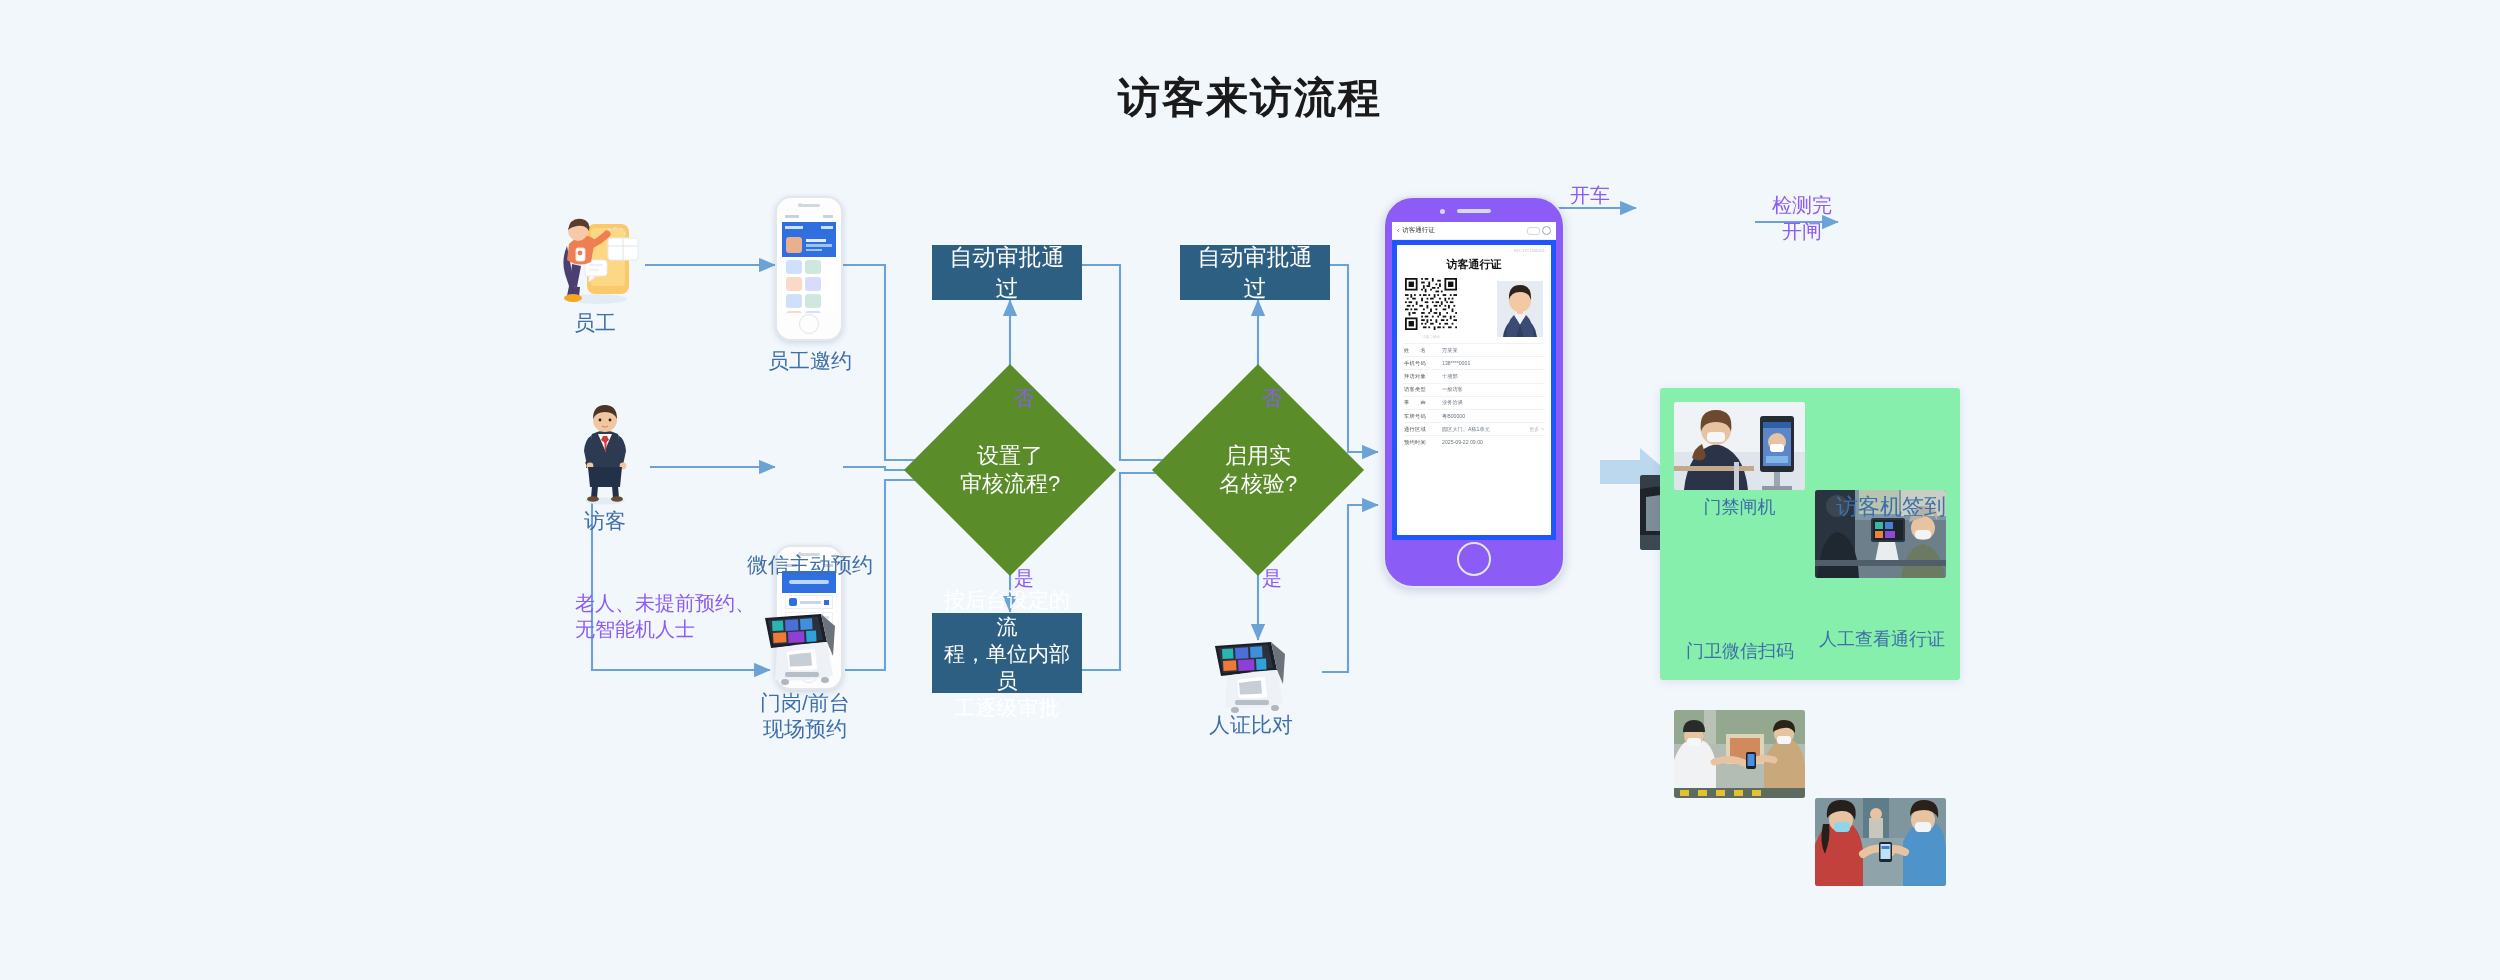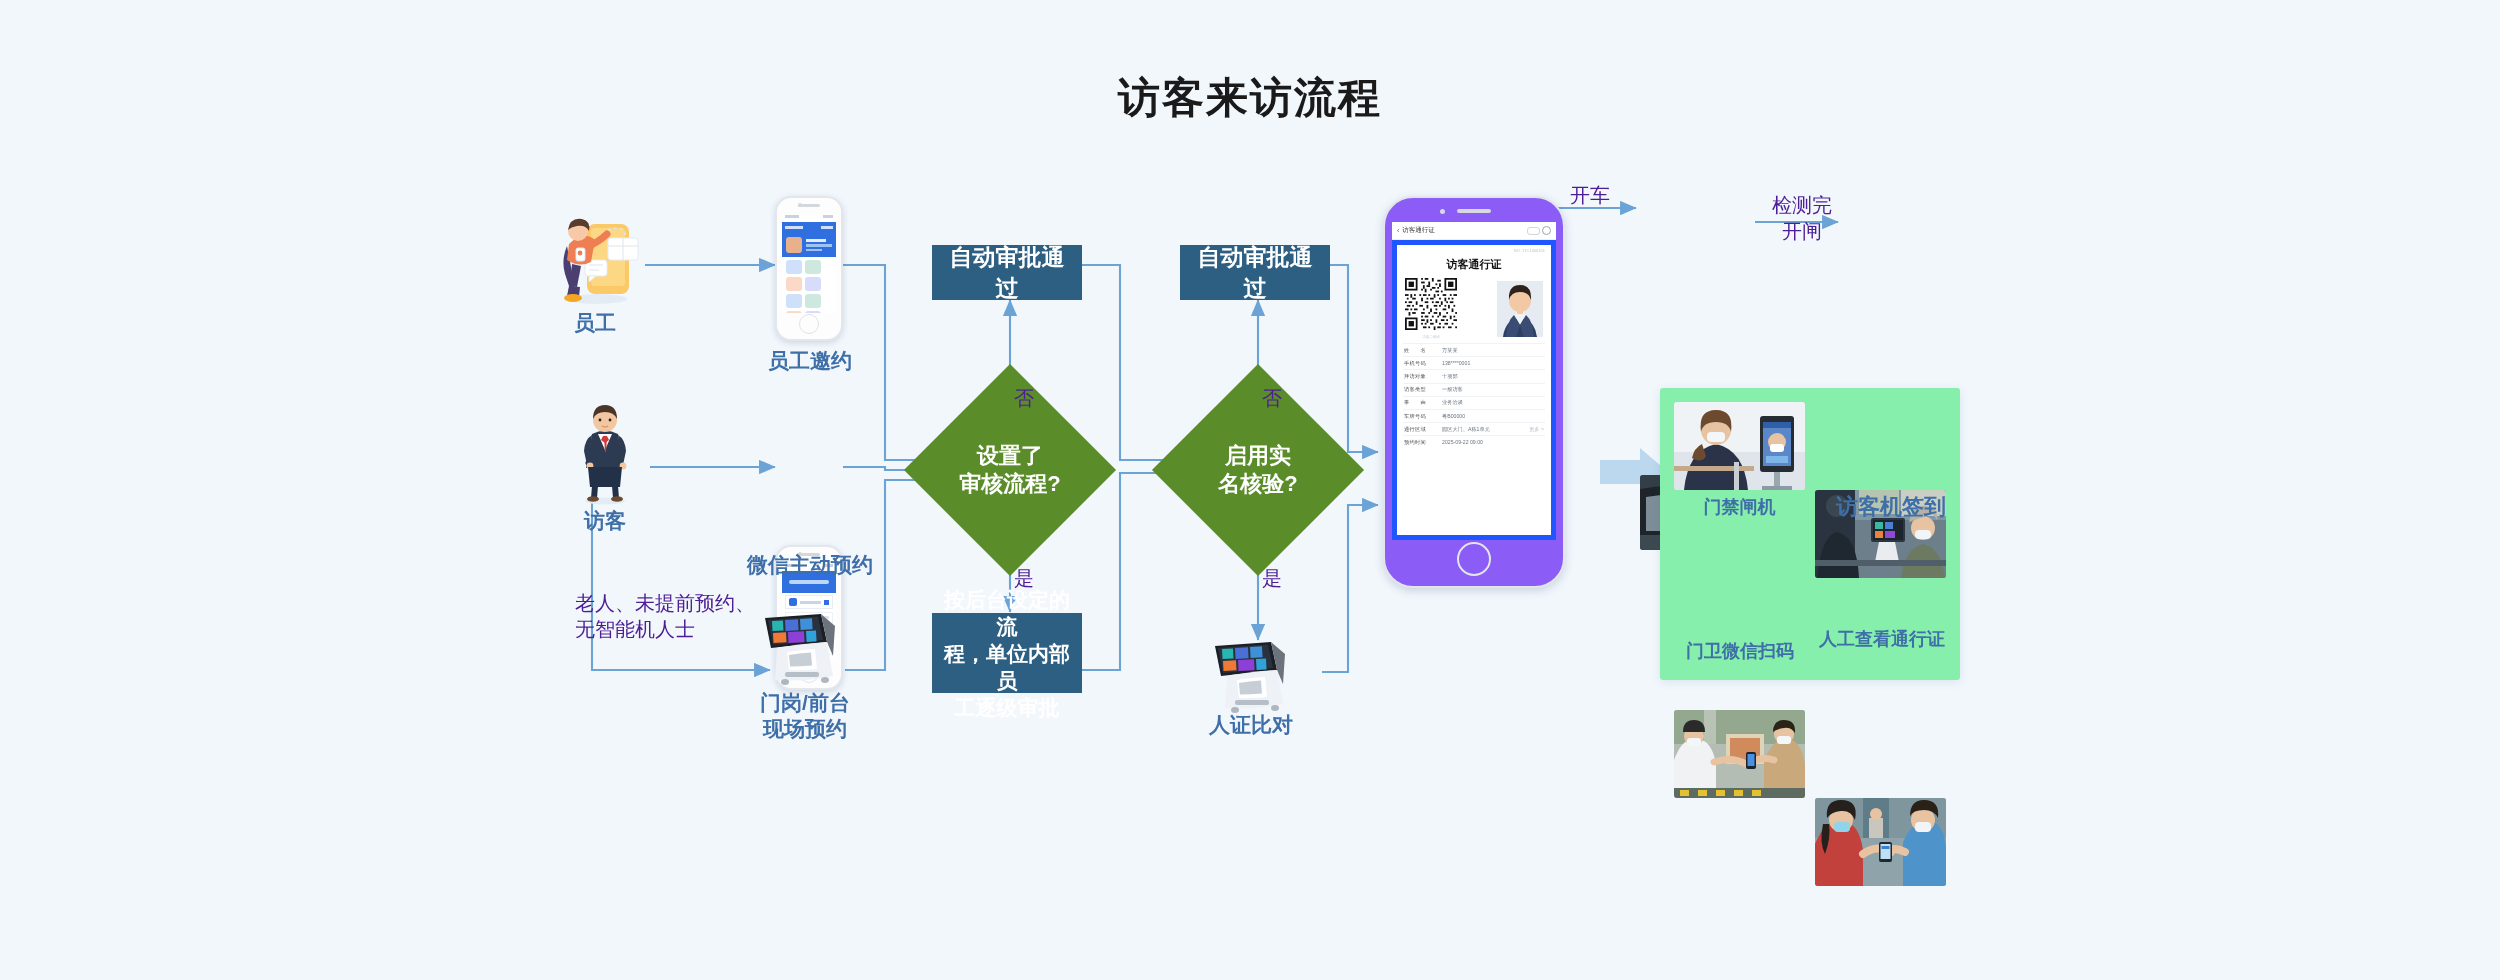--- a/index.html
+++ b/index.html
@@ -4,35 +4,35 @@
 <style>
   html,body{margin:0;padding:0;}
   body{
     width:2500px;height:980px;
     background:#f2f7fc;
     font-family:"Liberation Sans","DejaVu Sans",sans-serif;
     overflow:hidden;
     position:relative;
   }
   #stage{position:absolute;left:0;top:0;width:2500px;height:980px;}
-  .abs{position:absolute;font-weight:bold;}
+  .abs{position:absolute;}
 
   
   #page-title{
     left:0;top:70px;width:2500px;text-align:center;
     font-size:42px;font-weight:bold;color:#1a1a1a;letter-spacing:2px;
   }
 
   
   .cap{
     color:#3f6fa8;font-size:21px;text-align:center;line-height:26px;
     white-space:pre-line;
   }
   .edge-label{
-    color:#4c1d95;font-size:20px;text-align:center;line-height:26px;
+    color:#8b5cf6;font-size:20px;text-align:center;line-height:26px;
     white-space:pre-line;font-weight:500;
   }
 
   
   .proc{
     background:#2d5f82;color:#fff;display:flex;align-items:center;
     justify-content:center;text-align:center;font-size:23px;line-height:31px;
     white-space:pre-line;padding:6px 10px;box-sizing:border-box;
   }
   .diamond{

